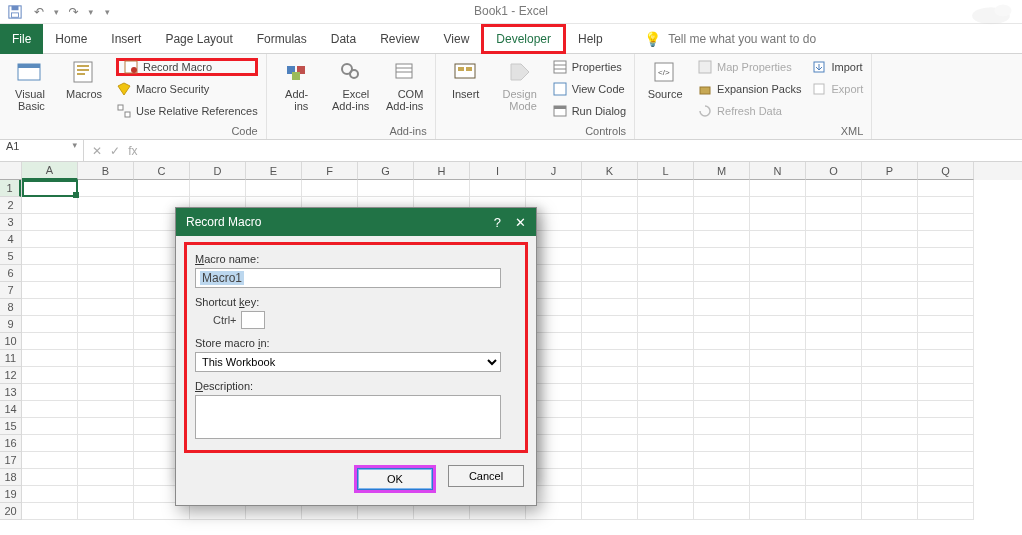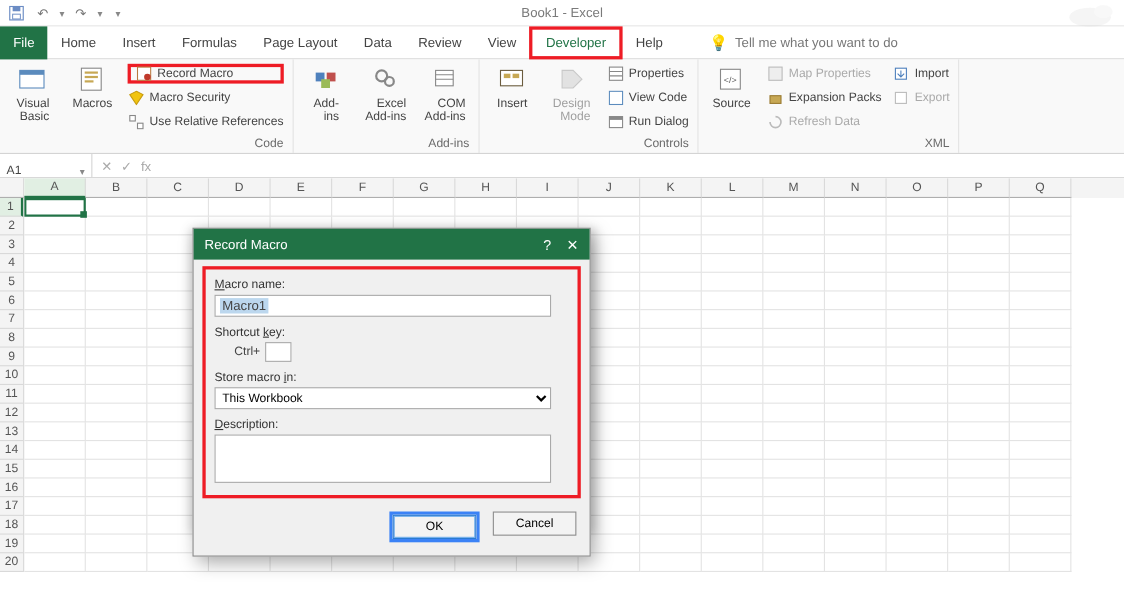--- a/index.html
+++ b/index.html
@@ -32,21 +32,21 @@
   .rbtn-big .lbl { font-size: 11px; text-align: right; line-height: 12px; }
   .stack { display: flex; flex-direction: column; gap: 4px; }
   .rbtn-s { display: flex; align-items: center; gap: 4px; font-size: 11px; color:#444; cursor: pointer; white-space: nowrap; height: 18px; }
   .rbtn-s.disabled { color:#aaa; }
   .rbtn-s .sic { width: 16px; height: 16px; display: inline-flex; align-items:center; justify-content:center; }
 
   .record-macro-highlight { border: 3px solid #ee1c25; padding: 0 4px; }
 
   
   .fxbar { height: 22px; display: flex; align-items: center; border-bottom: 1px solid #d4d4d4; }
-  .namebox { width: 84px; border-right: 1px solid #d4d4d4; height: 100%; display: flex; align-items: flex-end; padding: 0 6px; font-size: 11px; color:#444;}
+  .namebox { width: 84px; border-right: 1px solid #d4d4d4; height: 100%; display: flex; align-items: flex-start; padding: 0 6px; font-size: 11px; color:#444;}
   .namebox .dd { margin-left:auto; color:#888; font-size:9px;}
   .fx-ctrls { display:flex; align-items:center; gap:8px; padding:0 8px; color:#aaa; }
   .fx-entry { flex:1; }
 
   
   .grid { display:flex; height: calc(535px - 24px - 30px - 86px - 22px); }
   .rowhdrs { width: 22px; border-right: 1px solid #d9d9d9; background:#f4f4f4; }
   .rowhdr { height: 17px; border-bottom:1px solid #d9d9d9; font-size:11px; display:flex; align-items:center; justify-content:center; color:#555; }
   .colarea { flex:1; overflow:hidden; }
   .colhdrs { display:flex; height:18px; background:#f4f4f4; }
@@ -72,21 +72,21 @@
   .dlg-body label { font-size:11px; display:block; margin:2px 0 3px 0; color:#333;}
   .dlg-body label .u{ text-decoration: underline; }
   .dlg-body input[type=text], .dlg-body textarea { width:100%; border:1px solid #a9a9a9; background:#fff; font-size:11px; padding:2px 4px; }
   .dlg-body .macro-name-val{ background:#bcd7ee; padding:0 2px;}
   .dlg-body select{ width:100%; border:1px solid #a9a9a9; background:#fff; font-size:11px; padding:2px;}
   .shortcut-row{ display:flex; align-items:center; gap:4px; margin-left:18px; font-size:11px;}
   .shortcut-row input{ width:24px !important; }
   .dlg-body textarea{ height:44px; resize:none; }
   .dlg-buttons{ display:flex; justify-content:flex-end; gap:12px; padding:8px 12px 12px 12px; }
   .dlg-buttons button{ width:76px; height:22px; border:1px solid #8c8c8c; background:#f3f3f3; font-size:11px; cursor:pointer;}
-  .ok-wrap{ border:3px solid #3b82f6; display:inline-block;}
+  .ok-wrap{ border:3px solid #d946ef; display:inline-block;}
   .ok-wrap button{ border:1px solid #2a7bd0; box-shadow: inset 0 0 0 1px #7fb6ee;}
 </style>
 </head>
 <body>
 
 <div class="qat">
   <span class="qat-item">
       <svg width="14" height="14" viewBox="0 0 16 16">
         <rect x="1" y="1" width="14" height="14" fill="none" stroke="#6b8cc4" stroke-width="1.2"></rect>
         <rect x="4" y="1" width="8" height="5" fill="#6b8cc4"></rect>
@@ -104,22 +104,22 @@
 </div>
 <svg class="avatar-blob" viewBox="0 0 60 28">
     <ellipse cx="30" cy="16" rx="22" ry="10" fill="#d8d8d8"></ellipse>
     <ellipse cx="44" cy="10" rx="10" ry="7" fill="#e6e6e6"></ellipse>
   </svg>
 
 <div class="tabs">
   <div class="tab file">File</div>
   <div class="tab">Home</div>
   <div class="tab">Insert</div>
+  <div class="tab">Page Layout</div>
   <div class="tab">Formulas</div>
-  <div class="tab">Page Layout</div>
   <div class="tab">Data</div>
   <div class="tab">Review</div>
   <div class="tab">View</div>
   <div class="tab dev">Developer</div>
   <div class="tab">Help</div>
   <div class="tab-spacer"></div>
   <div class="tellme">
     <span class="bulb">💡</span>
     <span>Tell me what you want to do</span>
   </div>

